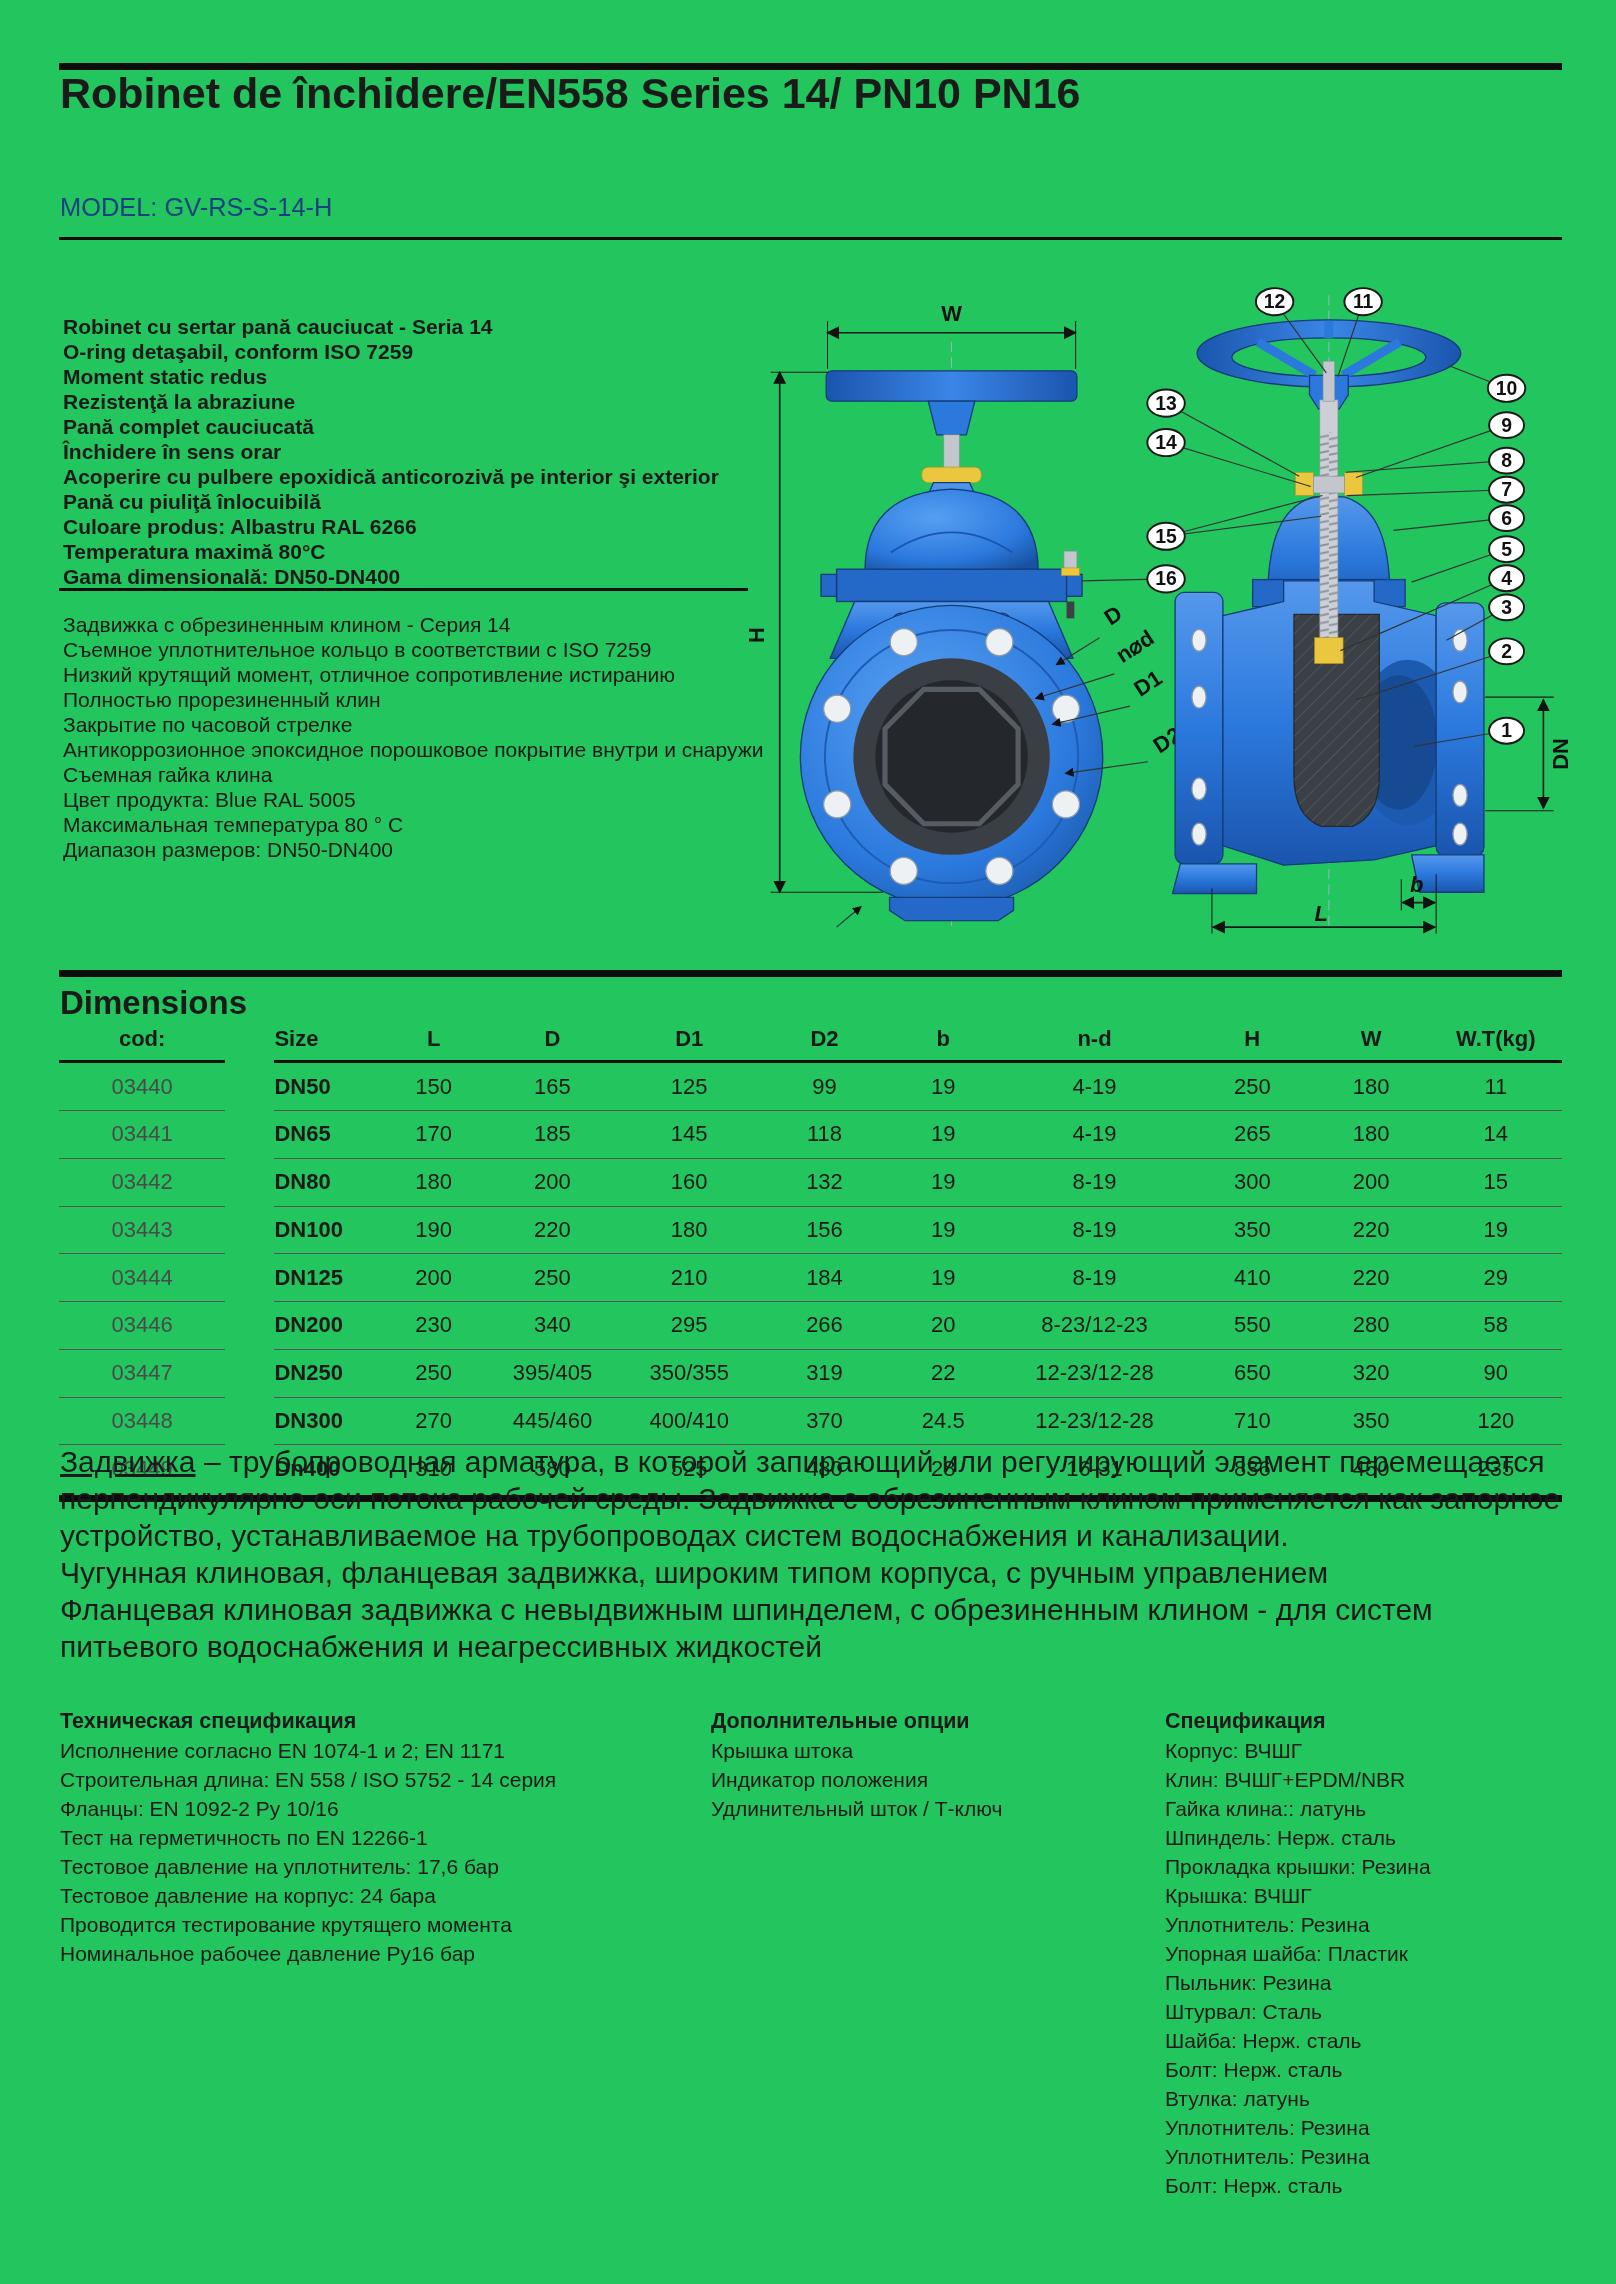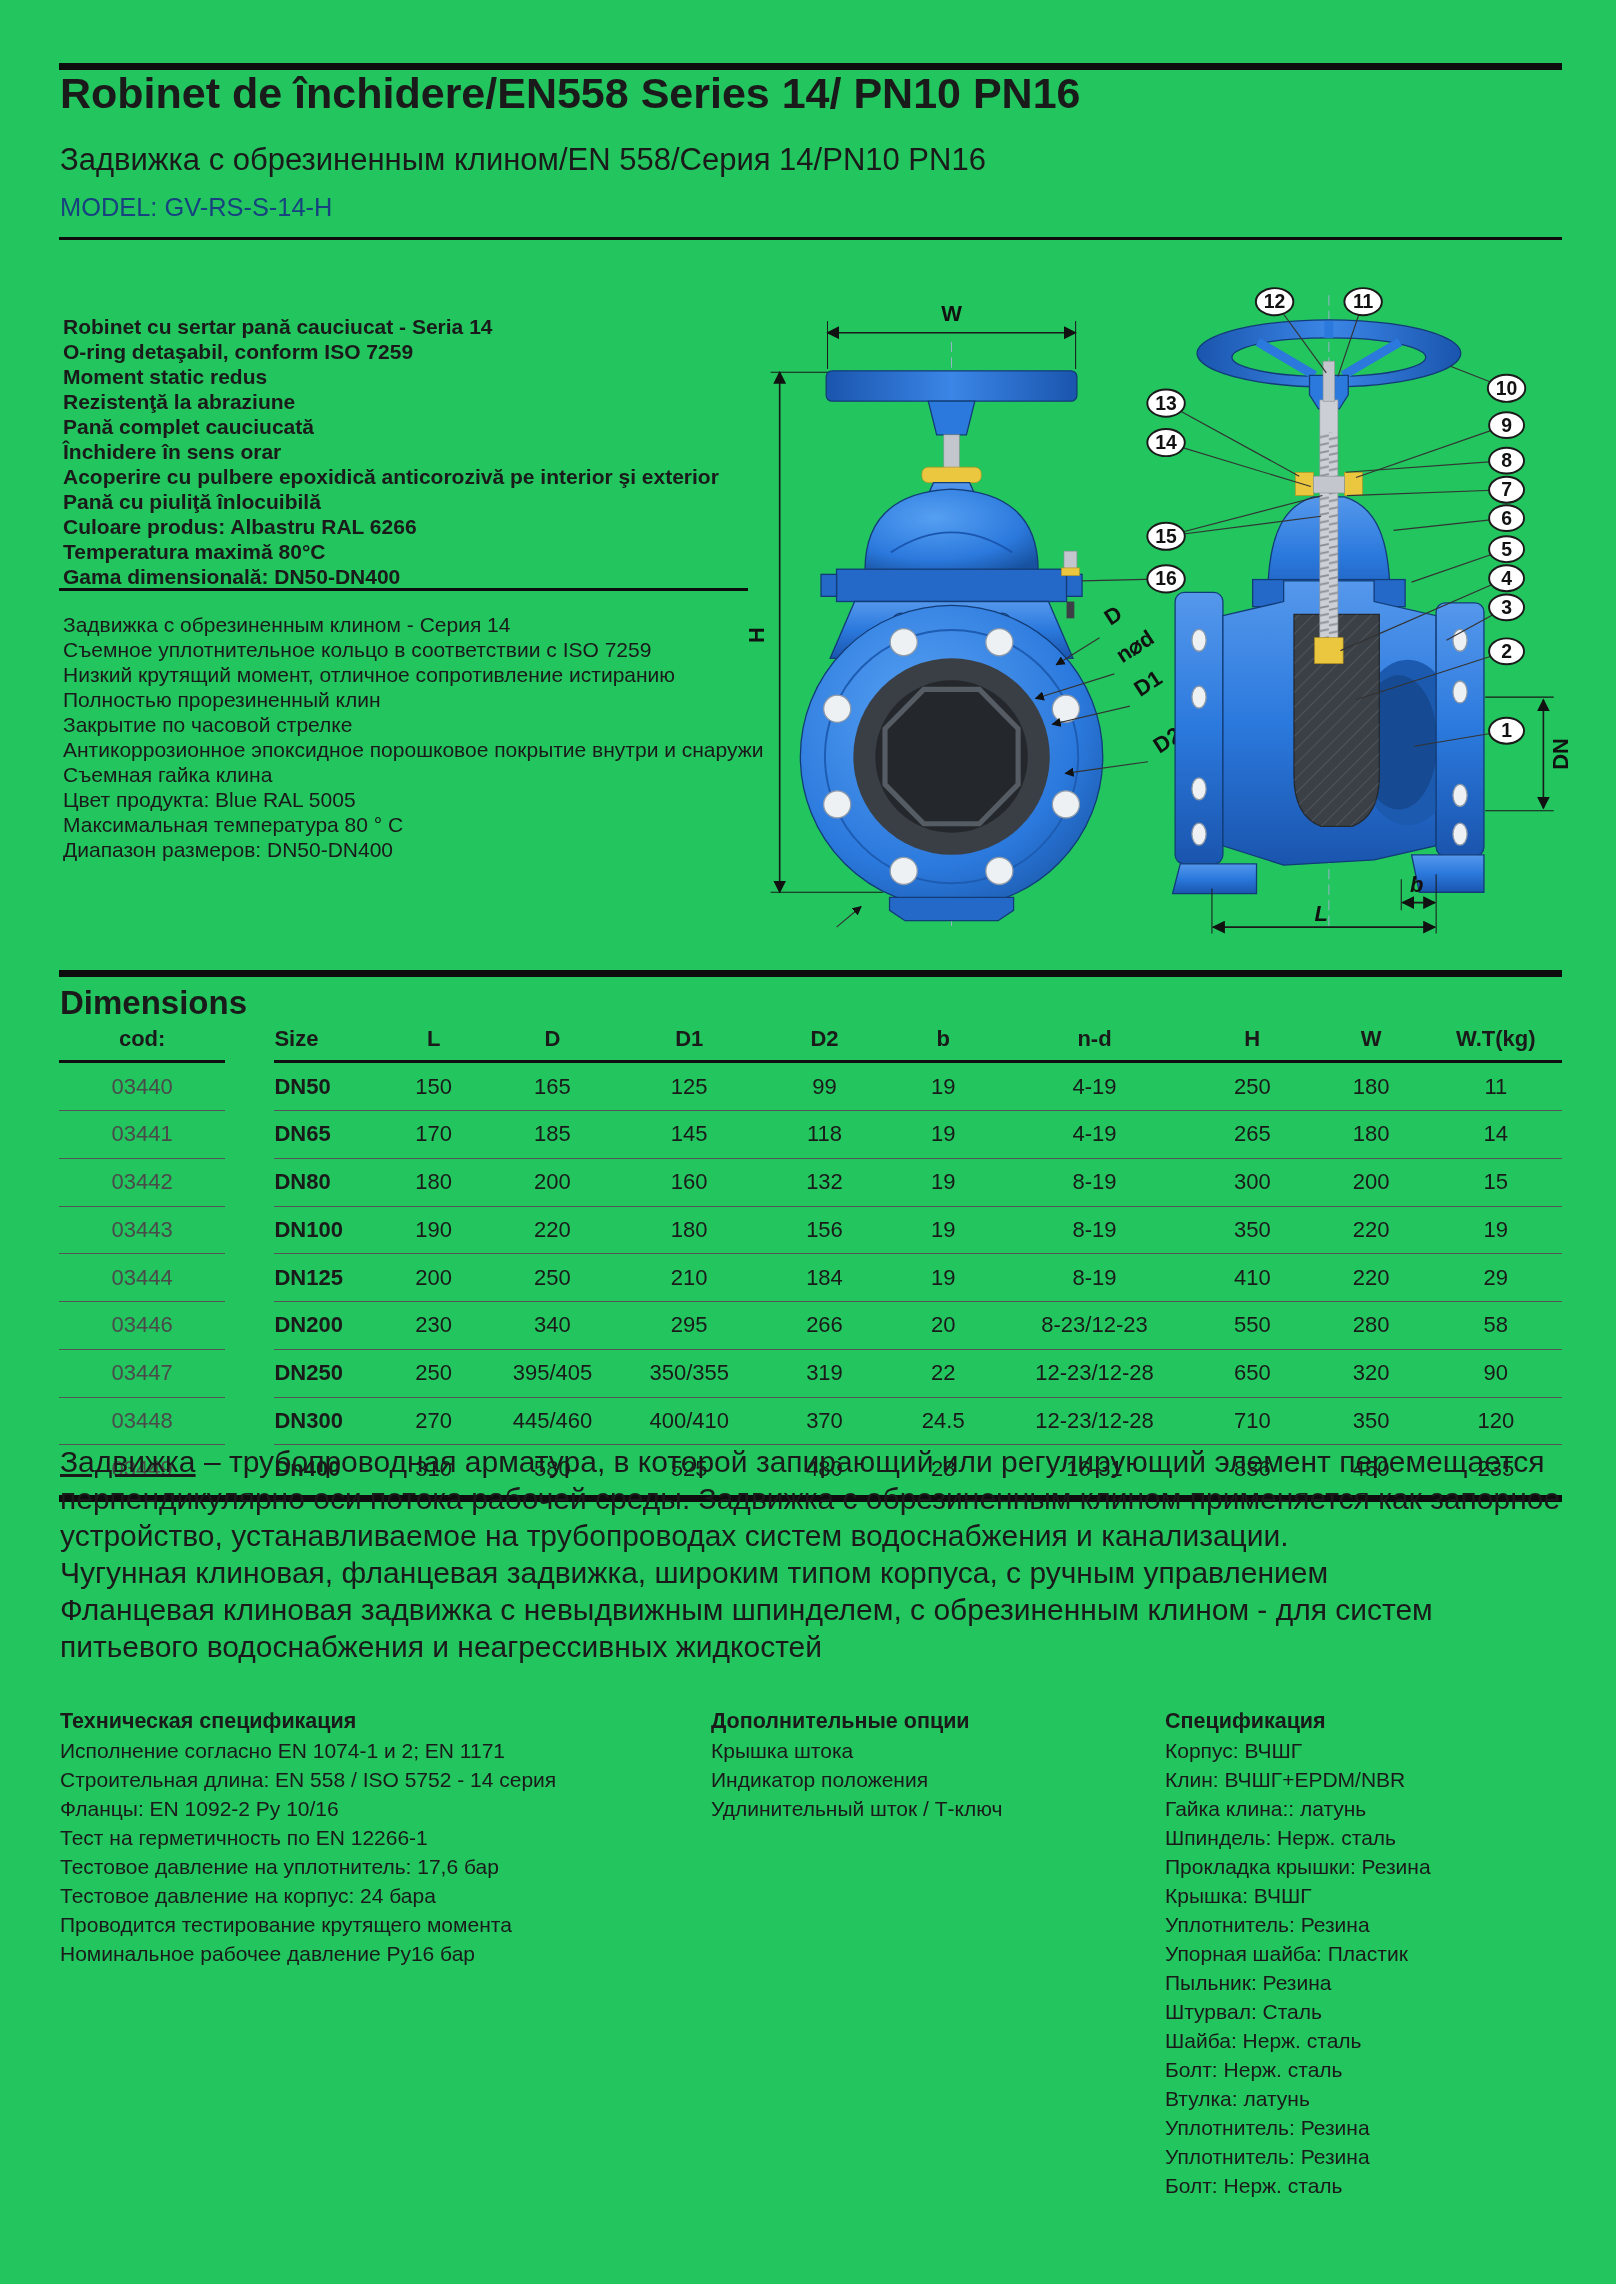--- a/index.html
+++ b/index.html
@@ -46,21 +46,20 @@
   .outl{stroke:#123c78;stroke-width:2;}
   .cline{stroke:#9fb4cc;stroke-width:1.5;stroke-dasharray:16 8;}
 </style>
 </head>
 <body>
 
 <div id="page">
 
   <div class="rule thick" style="left:59px;top:63px;width:1503px;"></div>
   <div class="title">Robinet de închidere/EN558 Series 14/ PN10 PN16</div>
-  <div class="subtitle">Задвижка с обрезиненным клином/EN 558/Серия 14/PN10 PN16</div>
   <div class="model"><span>MODEL:</span> <span>GV-RS-S-14-H</span></div>
   <div class="rule thin" style="left:59px;top:237px;width:1503px;"></div>
 
   <ul class="features ro">
 
   <li>Robinet cu sertar pană cauciucat - Seria 14</li>
       <li>O-ring detaşabil, conform ISO 7259</li>
       <li>Moment static redus</li>
       <li>Rezistenţă la abraziune</li>
       <li>Pană complet cauciucată</li>

